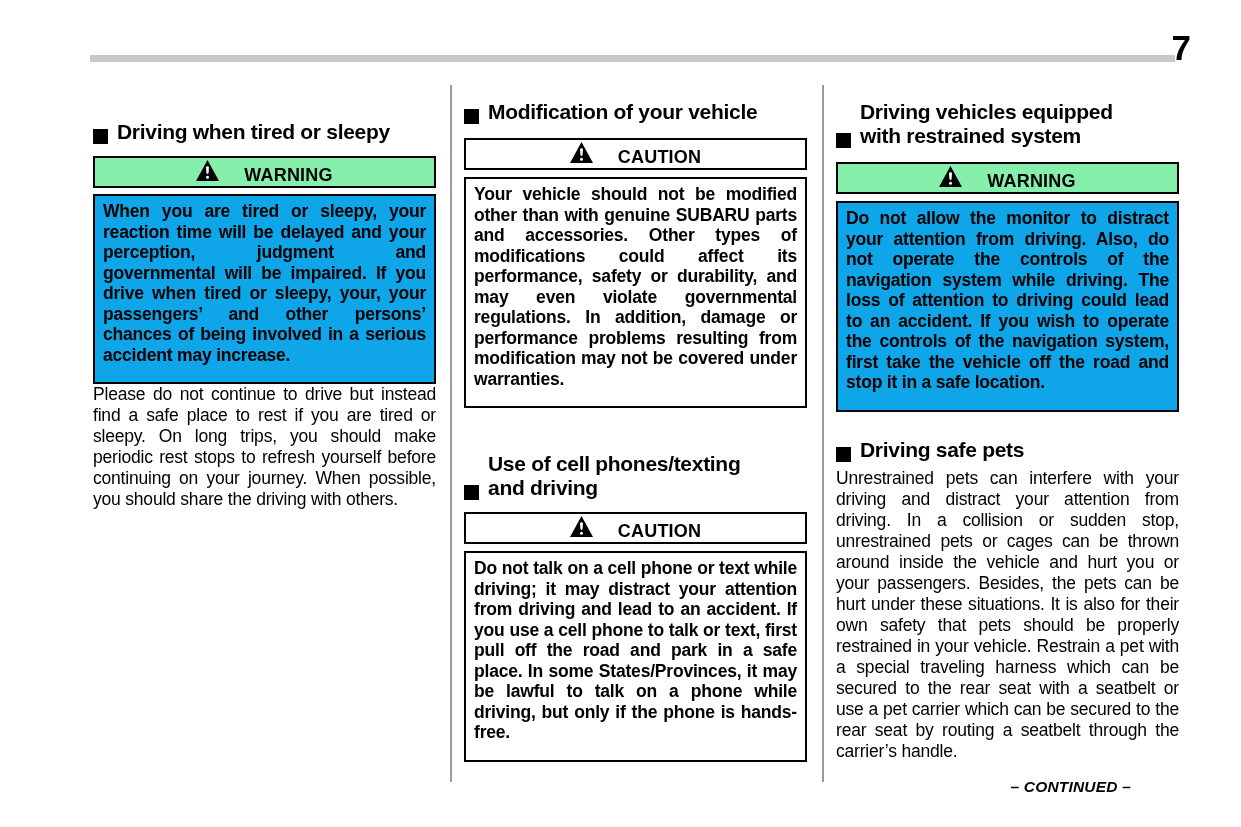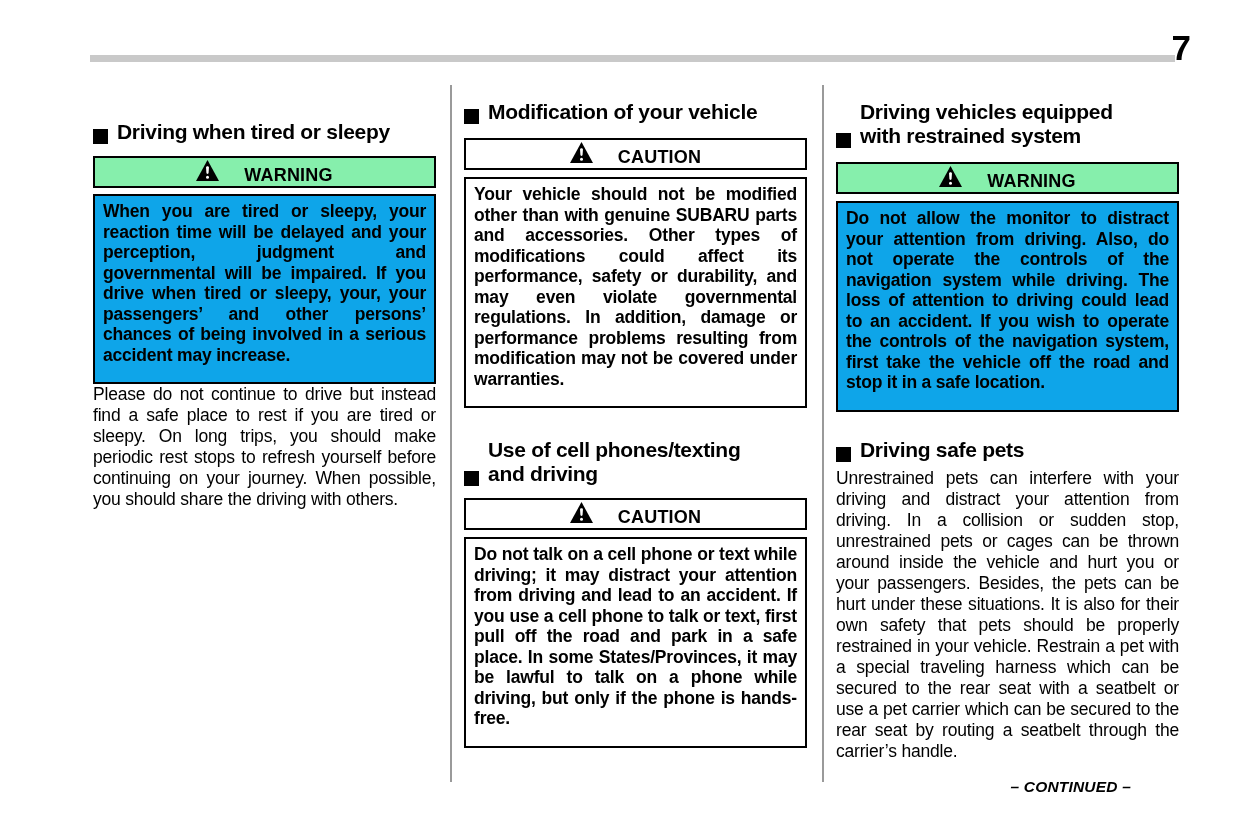--- a/index.html
+++ b/index.html
@@ -104,21 +104,21 @@
     letter-spacing: -0.2px;
   }
   .alert-body.gray { background: #0ea5e9; }
   .alert-body.white { background: #ffffff; }
 
   .tri-icon { display: inline-block; }
 
   
   .mt-20 { margin-top: 20px; }
   .mt-26 { margin-top: 26px; }
-  .mt-30 { margin-top: 30px; }
+  .mt-30 { margin-top: 44px; }
   .mt-14 { margin-top: 14px; }
   .mt-12 { margin-top: 12px; }
   .mt-16 { margin-top: 0; }
   .mt-7  { margin-top: 7px; }
   .mt-6  { margin-top: 6px; }
 
   .continued {
     position: absolute;
     left: 788px;
     top: 778px;

